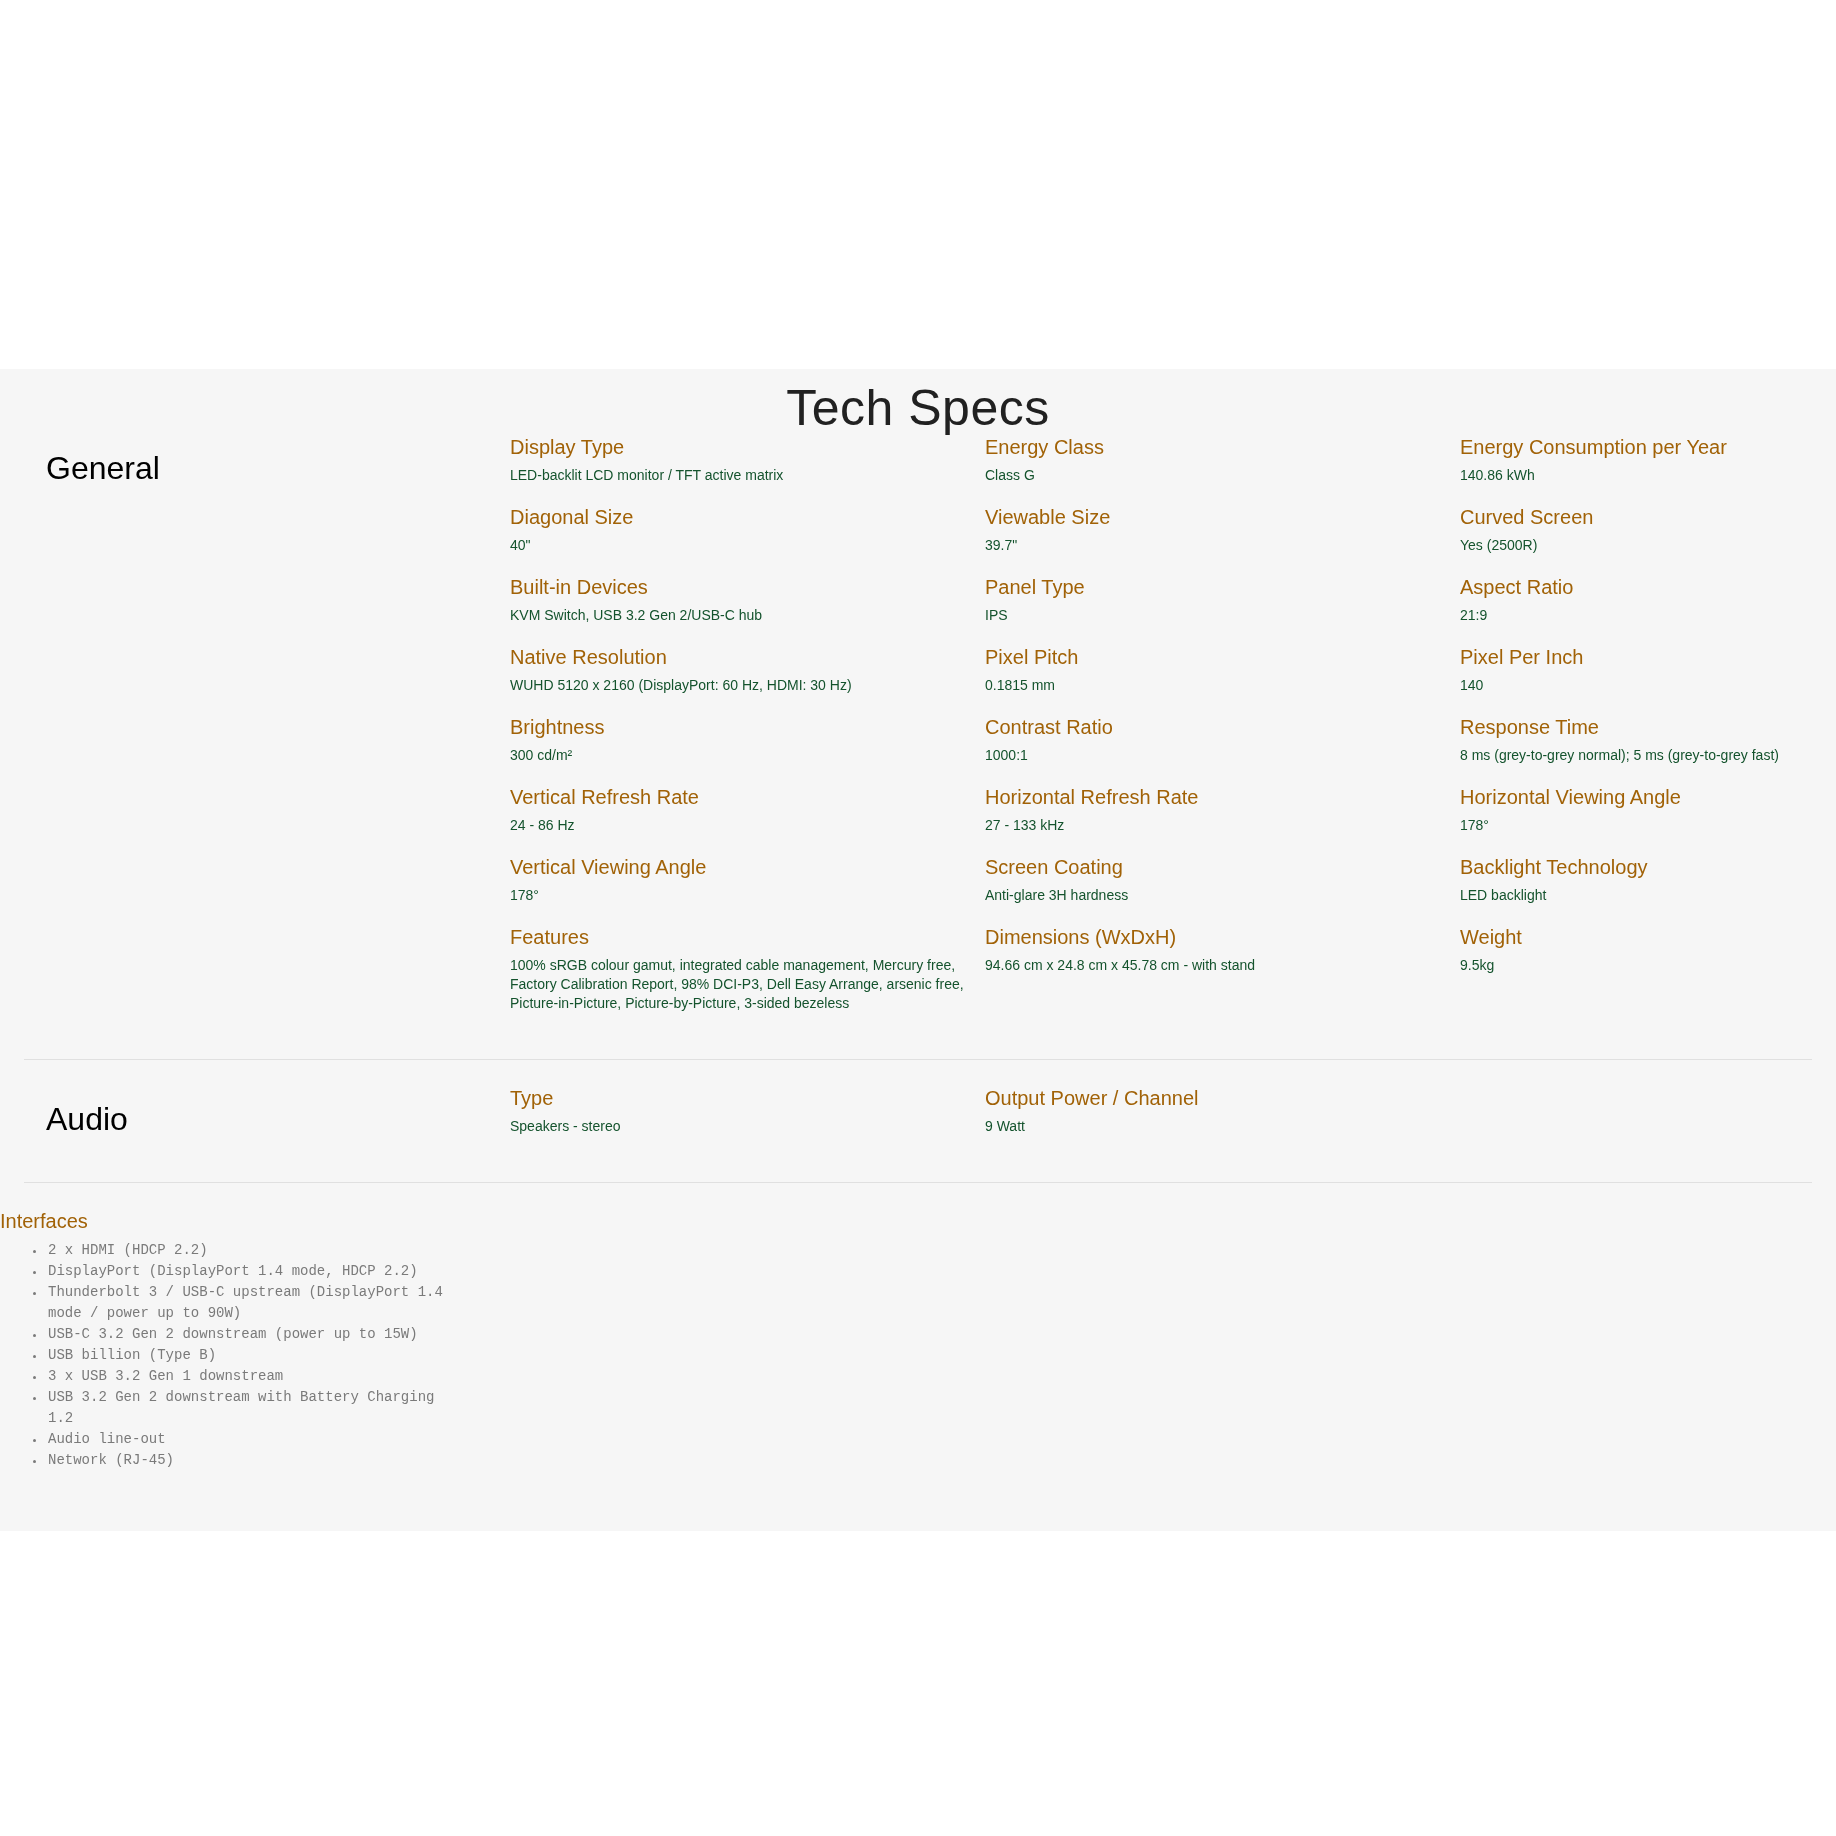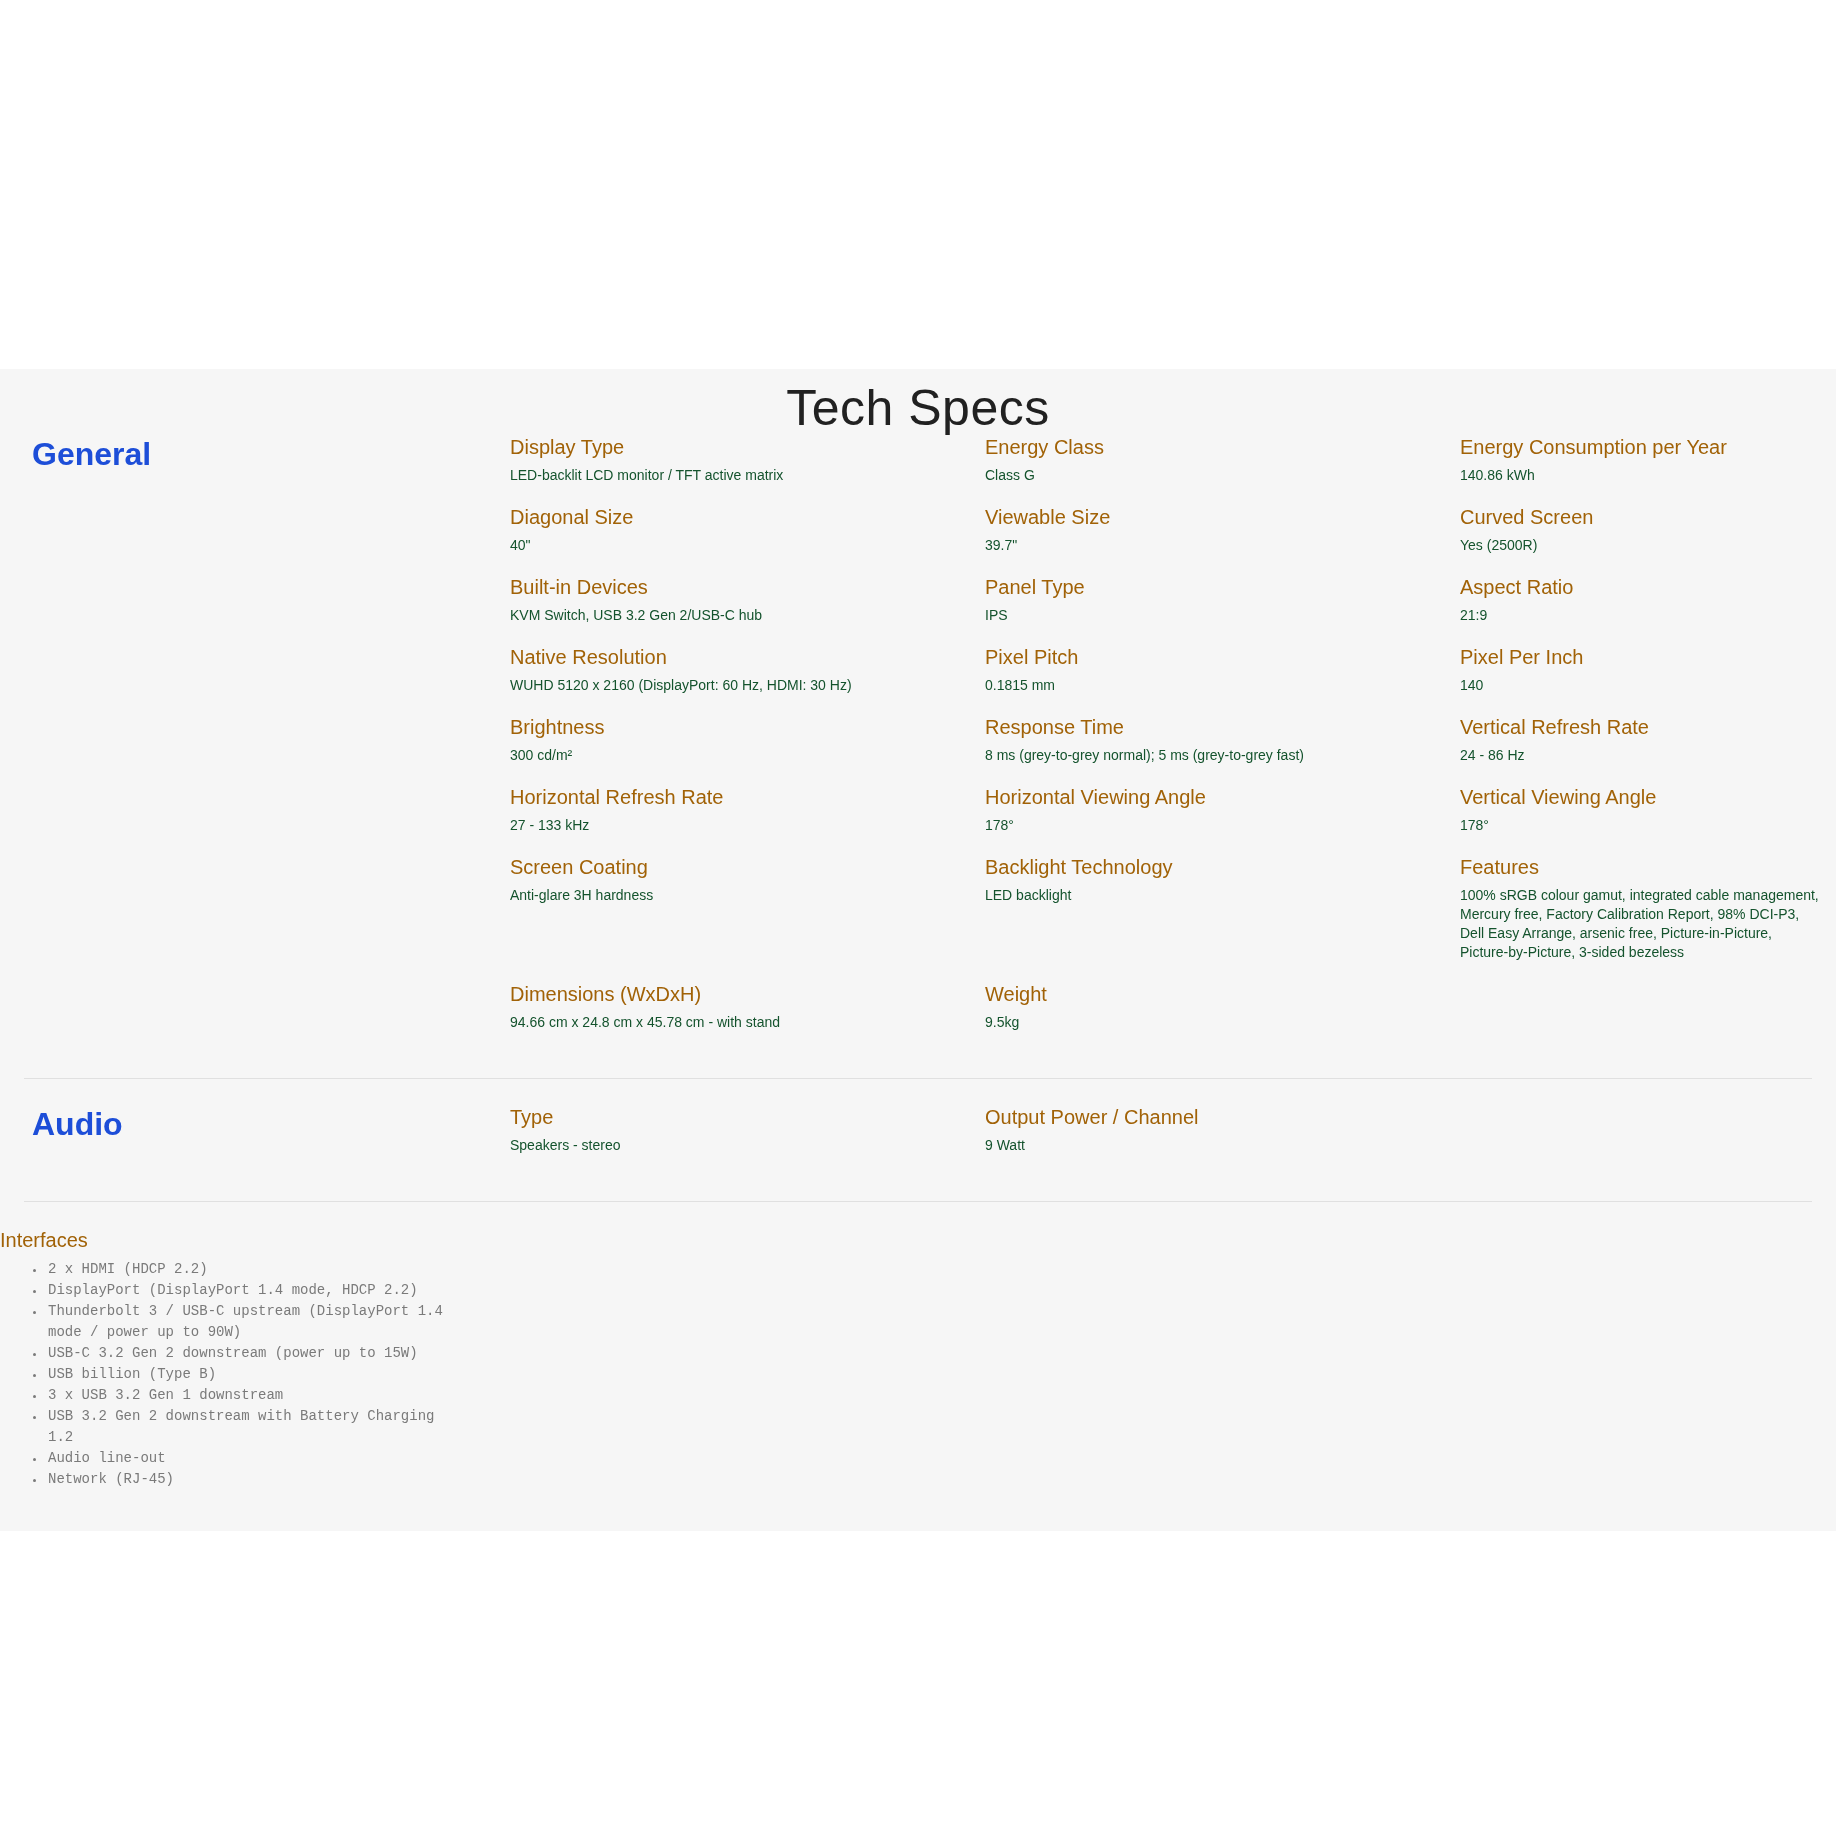--- a/index.html
+++ b/index.html
@@ -36,25 +36,25 @@
     display: flex;
     align-items: flex-start;
     padding-bottom: 24px;
   }
   .section-title-col {
     flex: 0 0 510px;
     box-sizing: border-box;
     padding-left: 32px;
   }
   .section-title {
-    margin: 0;
+    margin: 14px;
     font-size: 32px;
     line-height: 34px;
-    font-weight: 700;
-    color: #1d4ed8;
+    font-weight: 400;
+    color: #000000;
   }
   .spec-grid {
     flex: 1 1 auto;
     display: grid;
     grid-template-columns: 475px 475px 376px;
     align-items: start;
   }
   .spec-item {
     margin: 0 0 22px 0;
     box-sizing: border-box;
@@ -164,20 +164,24 @@
   <div class="spec-item">
     <div class="spec-label">Pixel Per Inch</div>
   <div class="spec-value">140</div>
               </div>
 
   <div class="spec-item">
     <div class="spec-label">Brightness</div>
   <div class="spec-value">300 cd/m²</div>
               </div>
 
+  <div class="spec-item">
+    <div class="spec-label">Contrast Ratio</div>
+  <div class="spec-value">1000:1</div>
+              </div>
 
 
   <div class="spec-item">
     <div class="spec-label">Response Time</div>
   <div class="spec-value">8 ms (grey-to-grey normal); 5 ms (grey-to-grey fast)</div>
               </div>
 
   <div class="spec-item">
     <div class="spec-label">Vertical Refresh Rate</div>
   <div class="spec-value">24 - 86 Hz</div>

